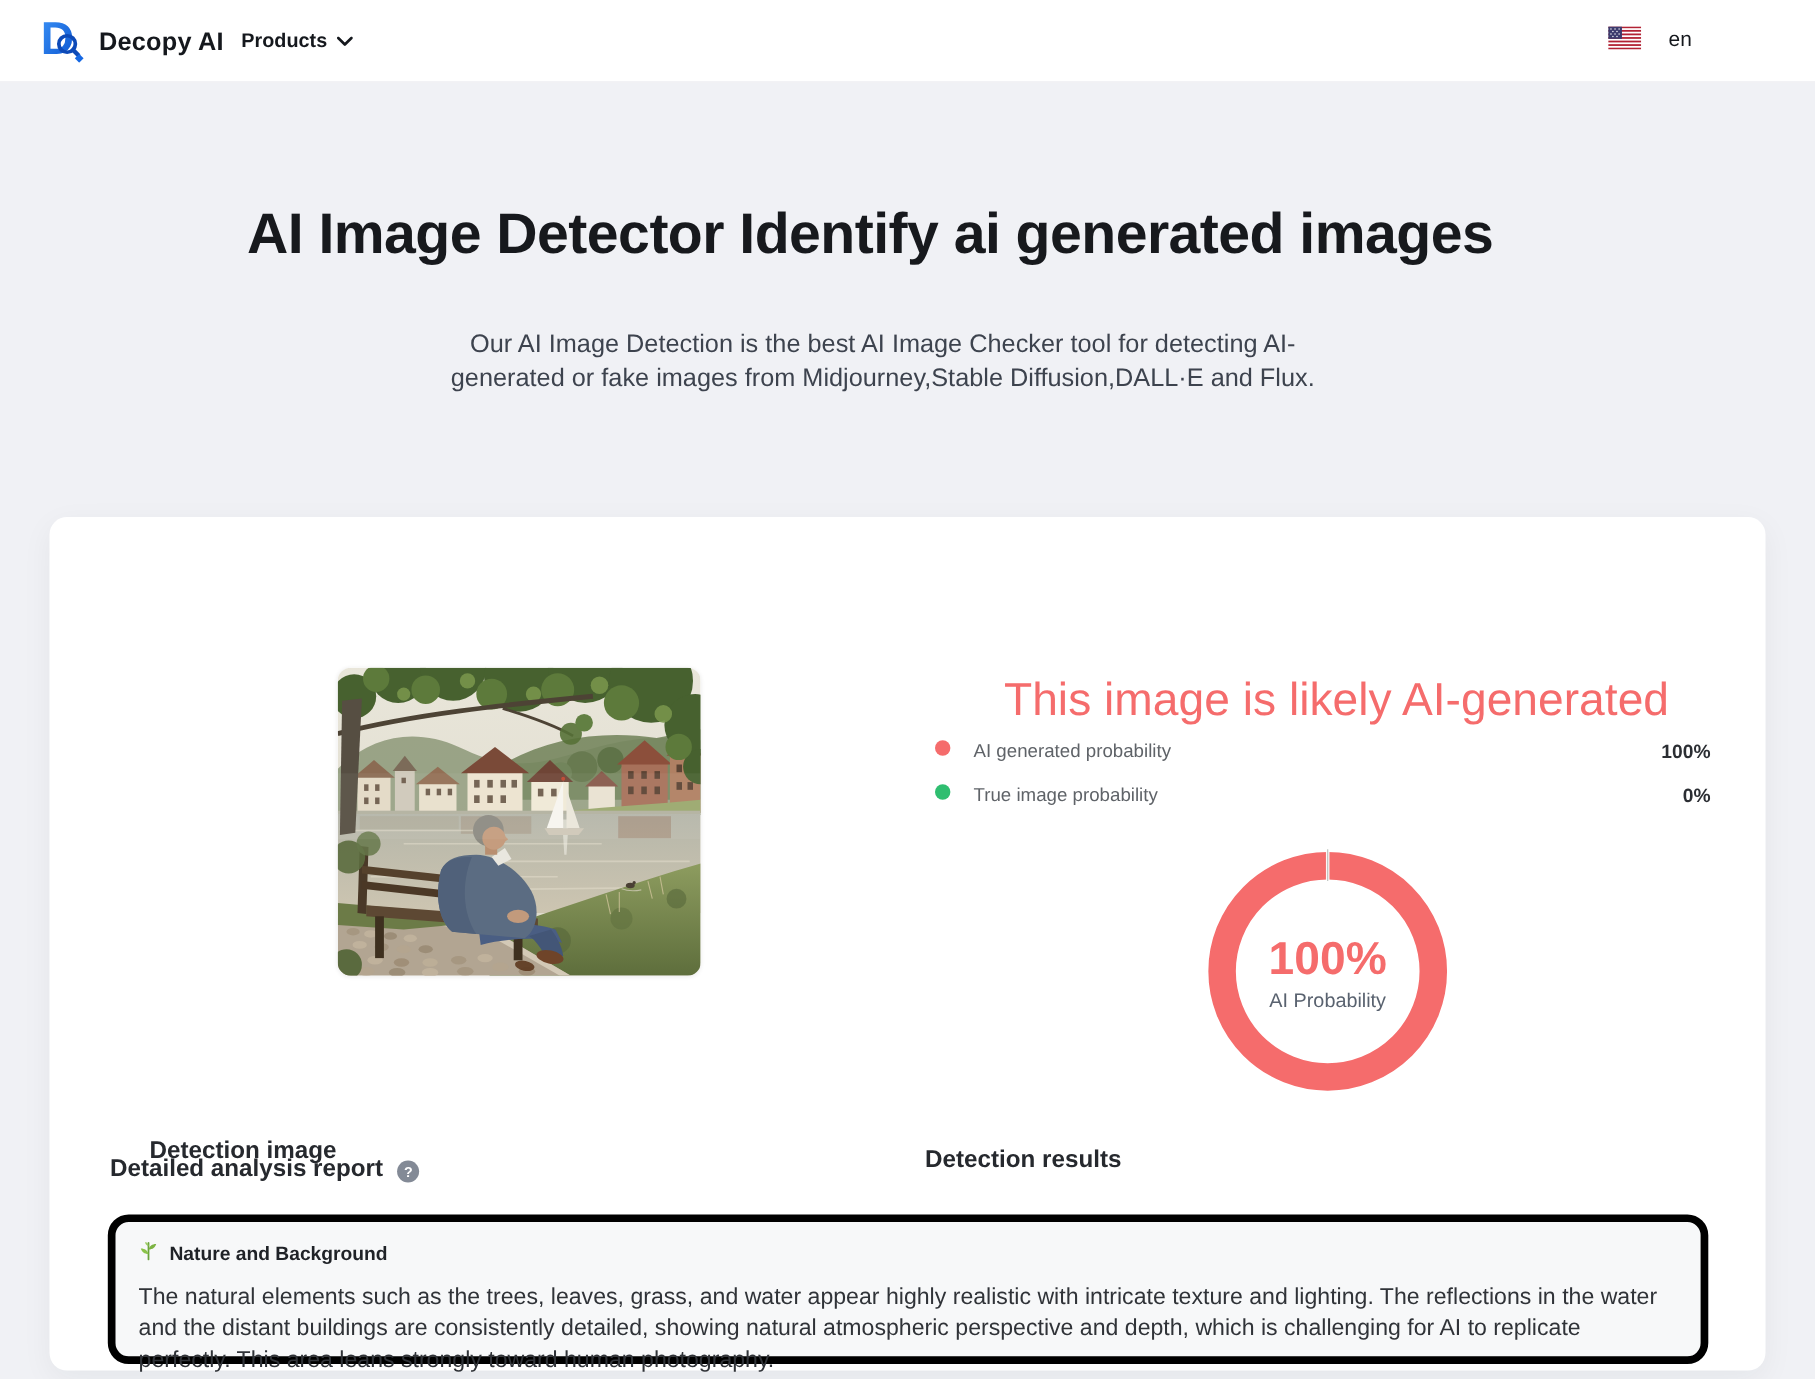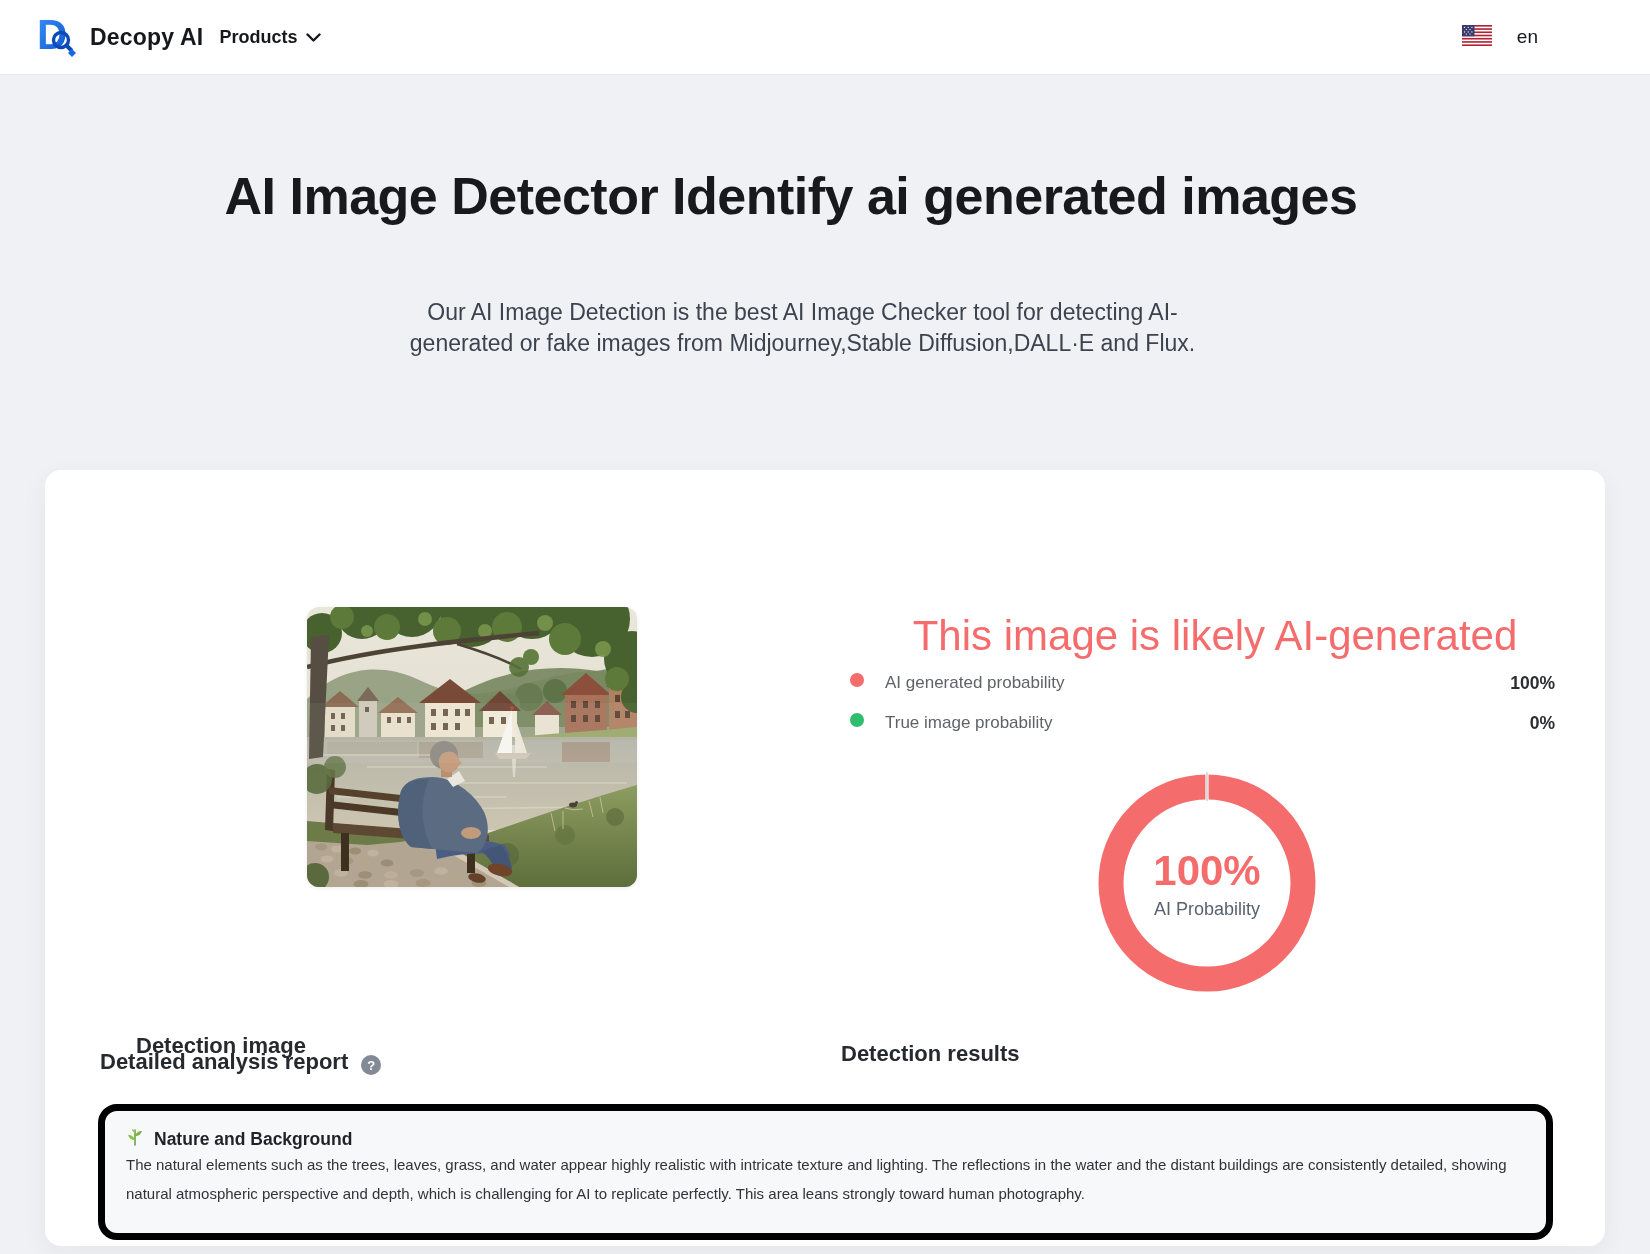--- a/index.html
+++ b/index.html
@@ -21,21 +21,21 @@
   .brand-name { font-size:23px; font-weight:700; color:#15181d; letter-spacing:.2px; }
   .nav-products {
     display:flex; align-items:center; gap:9px; margin-left:16px;
     font-size:18px; font-weight:700; color:#15181d; cursor:pointer;
   }
   .spacer { flex:1; }
   .lang { display:flex; align-items:center; gap:25px; cursor:pointer; }
   .lang-label { font-size:19px; color:#15181d; }
   
   .hero-title {
-    position:absolute; top:166px; left:0; width:1582px;
+    position:absolute; top:183px; left:0; width:1582px;
     text-align:center; font-size:52px; font-weight:700; color:#17191d;
     letter-spacing:-0.5px;
   }
   .hero-sub {
     position:absolute; top:297px; left:0; width:1582px;
     text-align:center; font-size:23px; line-height:31px; color:#3d434e;padding-left:23px;
   }
   
   .card {
     position:absolute; left:45px; top:470px; width:1560px; height:776px;
@@ -77,21 +77,21 @@
     display:flex; align-items:center; justify-content:center; cursor:pointer;
   }
   .analysis-box {
     position:absolute; left:53px; top:634px; width:1455px; height:136px;
     background:#f7f8f9; border:7px solid #000000; border-radius:19px;
     padding:17px 21px;
   }
   .analysis-title-row { display:flex; align-items:center; gap:10px; }
   .analysis-title { font-size:17.5px; font-weight:700; color:#1f2227; }
   .analysis-body {
-    font-size:15px; line-height:29px; color:#303338;
+    margin-top:13px; font-size:21px; line-height:29px; color:#303338;
   }
 </style>
 </head>
 <body>
 
 <div class="header">
   <div class="brand">
     <span>
       <svg width="44" height="44" viewBox="0 0 44 44">
         <defs>

